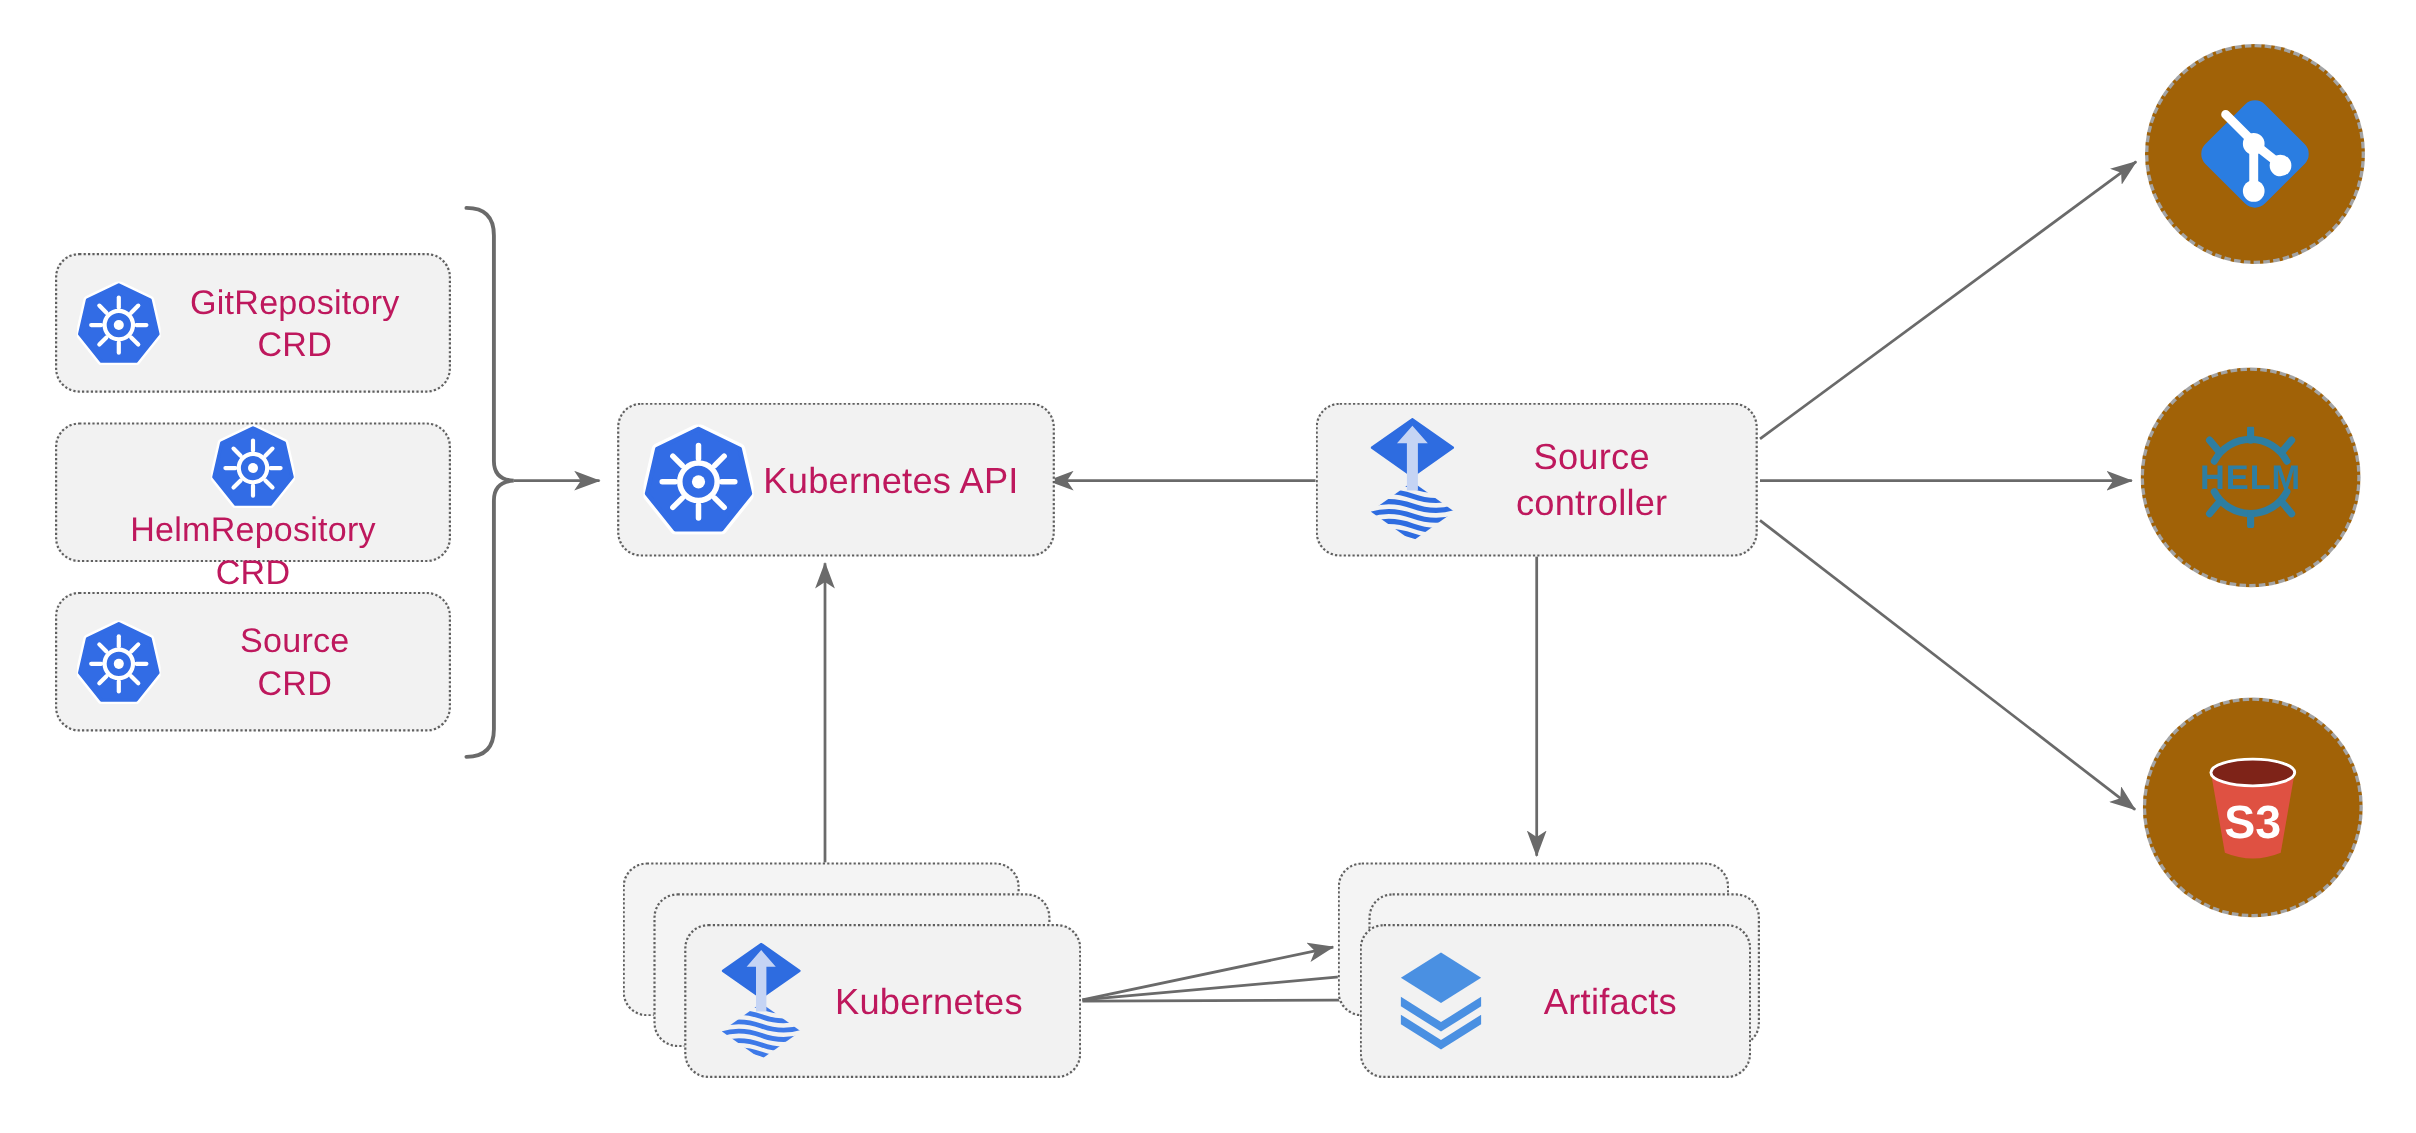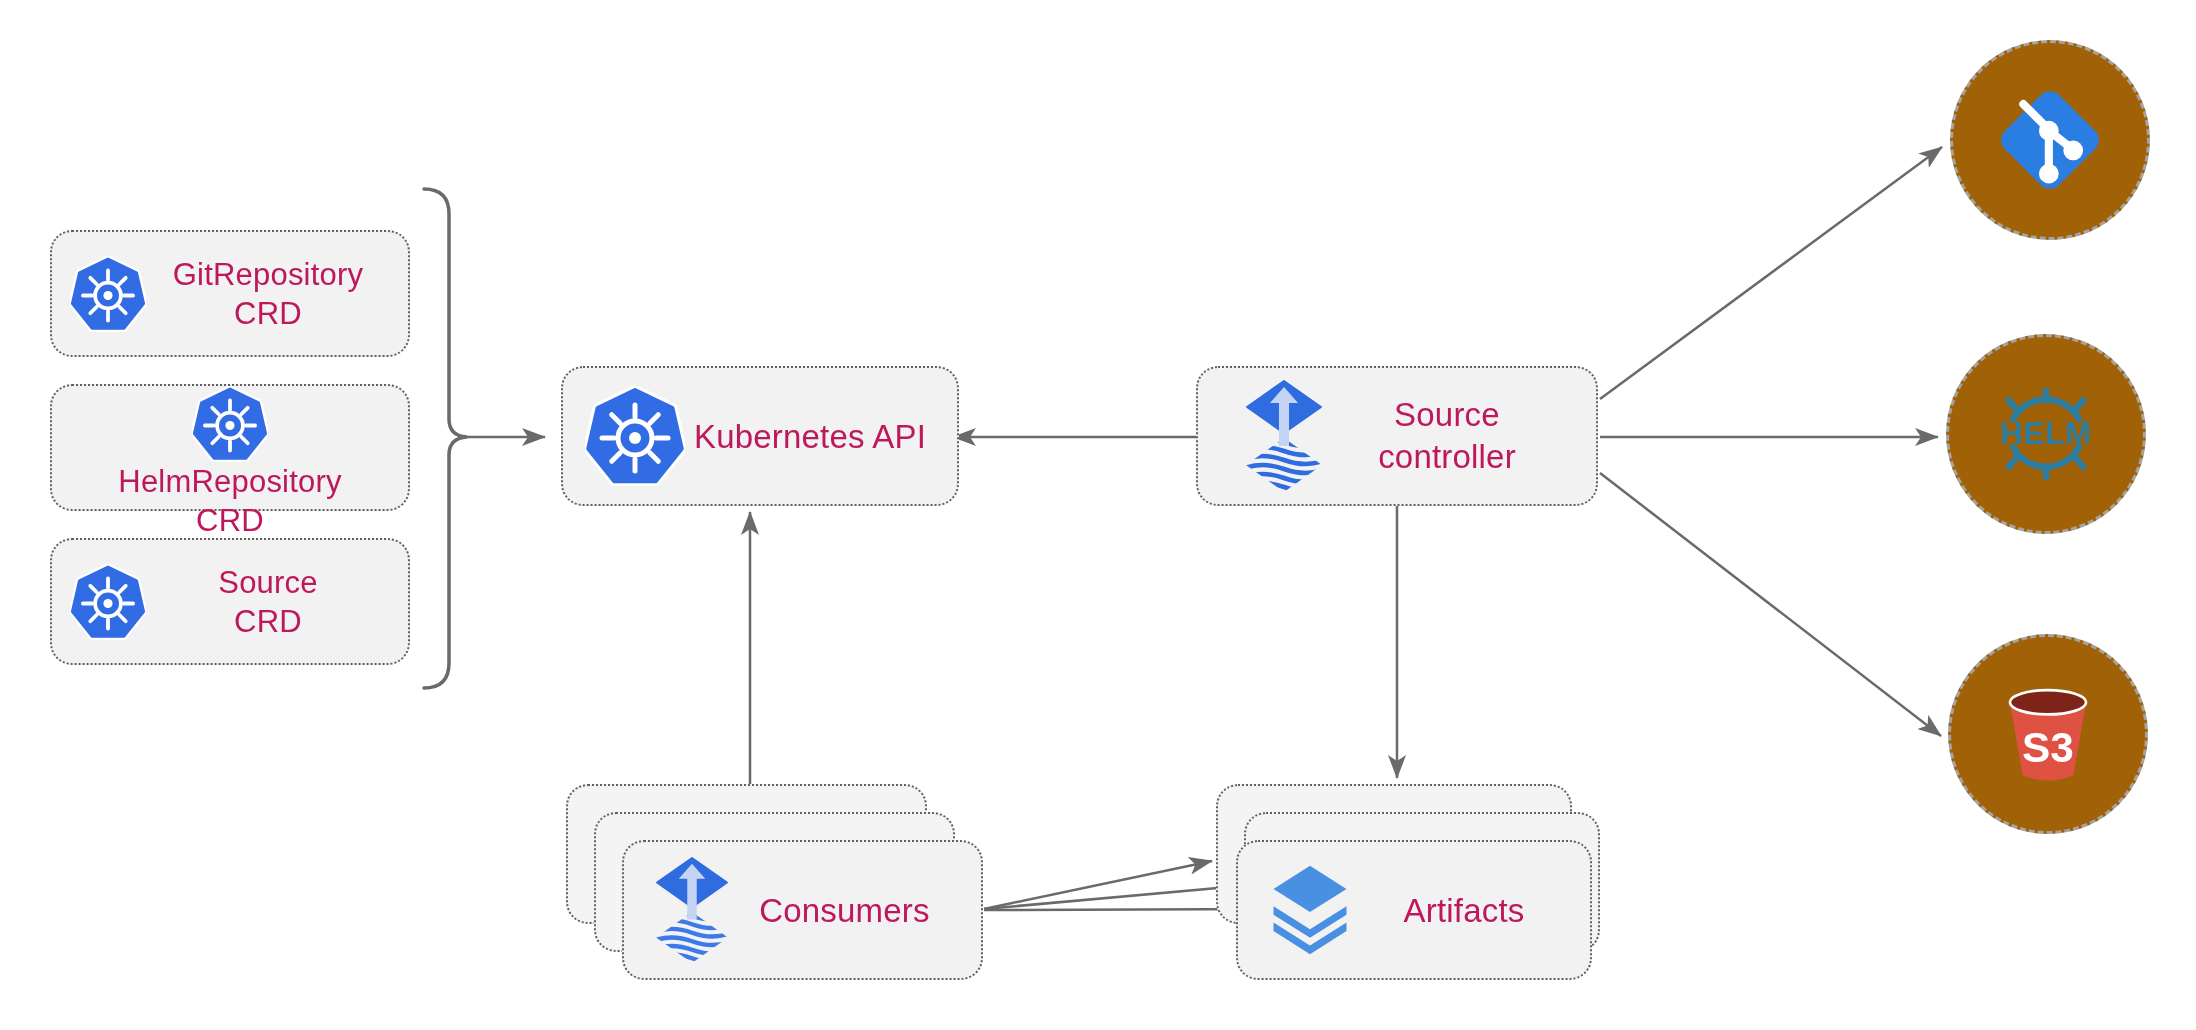--- a/index.html
+++ b/index.html
@@ -194,21 +194,21 @@
           <path d="M-4,62 Q16,54 38,62 T80,62"></path>
           <path d="M-4,71 Q16,63 38,71 T80,71"></path>
           <path d="M-4,80 Q16,72 38,80 T80,80"></path>
           <path d="M-4,89 Q16,81 38,89 T80,89"></path>
           <path d="M-4,98 Q16,90 38,98 T80,98"></path>
           <path d="M-4,107 Q16,99 38,107 T80,107"></path>
         </g>
         <path d="M38,1 L75,27 38,53 1,27 Z" fill="#2e6ce0" stroke="#2e6ce0" stroke-width="2" stroke-linejoin="round"></path>
         <path d="M38,7 L52,23 L43,23 L43,66 L33,66 L33,23 L24,23 Z" fill="#c5d4f4"></path>
       </svg>
-      <div class="label" style="font-size:33px;">Consumers</div>
+      <div class="label" style="font-size:33px;">Kubernetes</div>
     </div>
   </div>
 
   <div>
     <div class="stack-layer" style="left:1216px; top:784px; width:356px; height:140px;"></div>
     <div class="stack-layer" style="left:1244px; top:812px; width:356px; height:140px;"></div>
     <div class="node" style="left:1236px; top:840px; width:356px; height:140px; padding:0 20px 0 24px;">
       <svg class="icon" width="96" height="96" viewBox="0 0 100 100">
         <g fill="#4a90e2">
           <path d="M50,4 L88,28 50,52 12,28 Z"></path>

